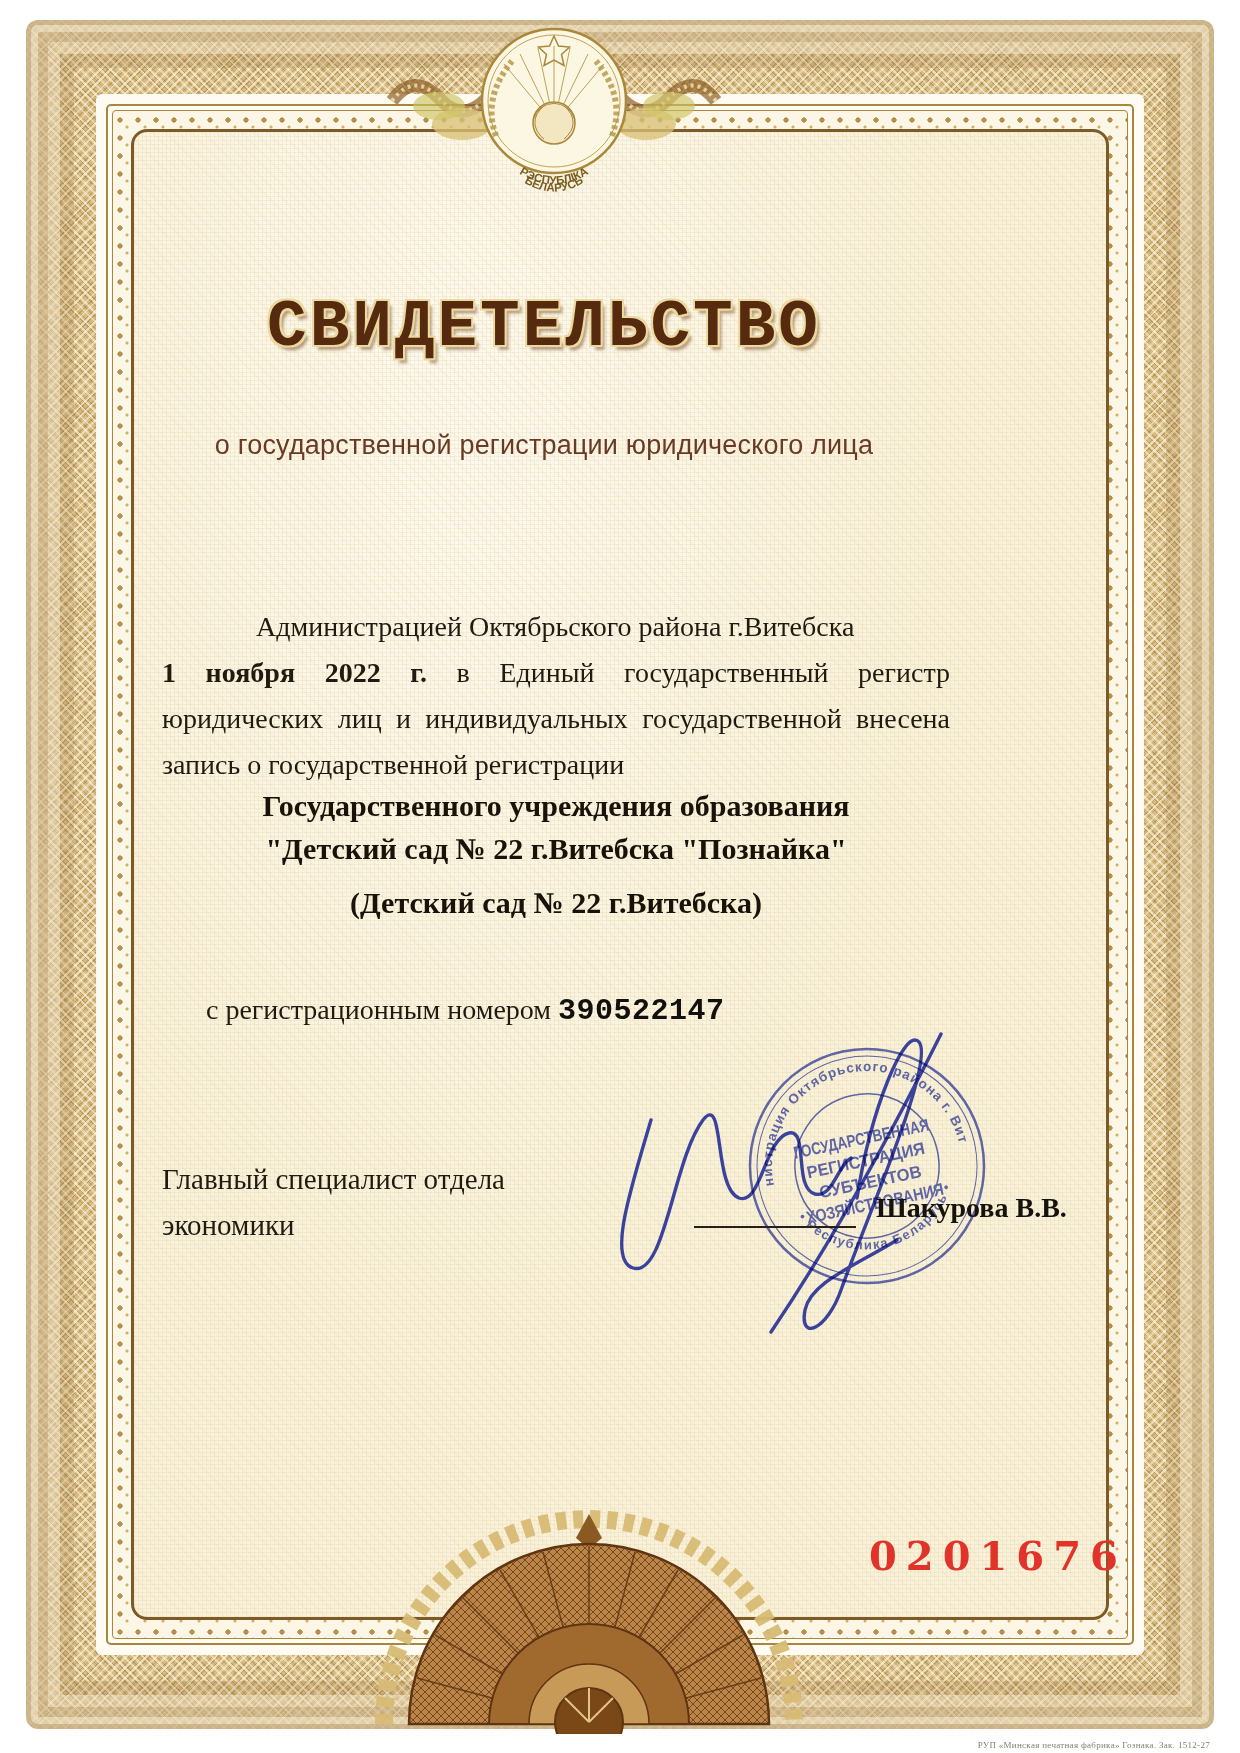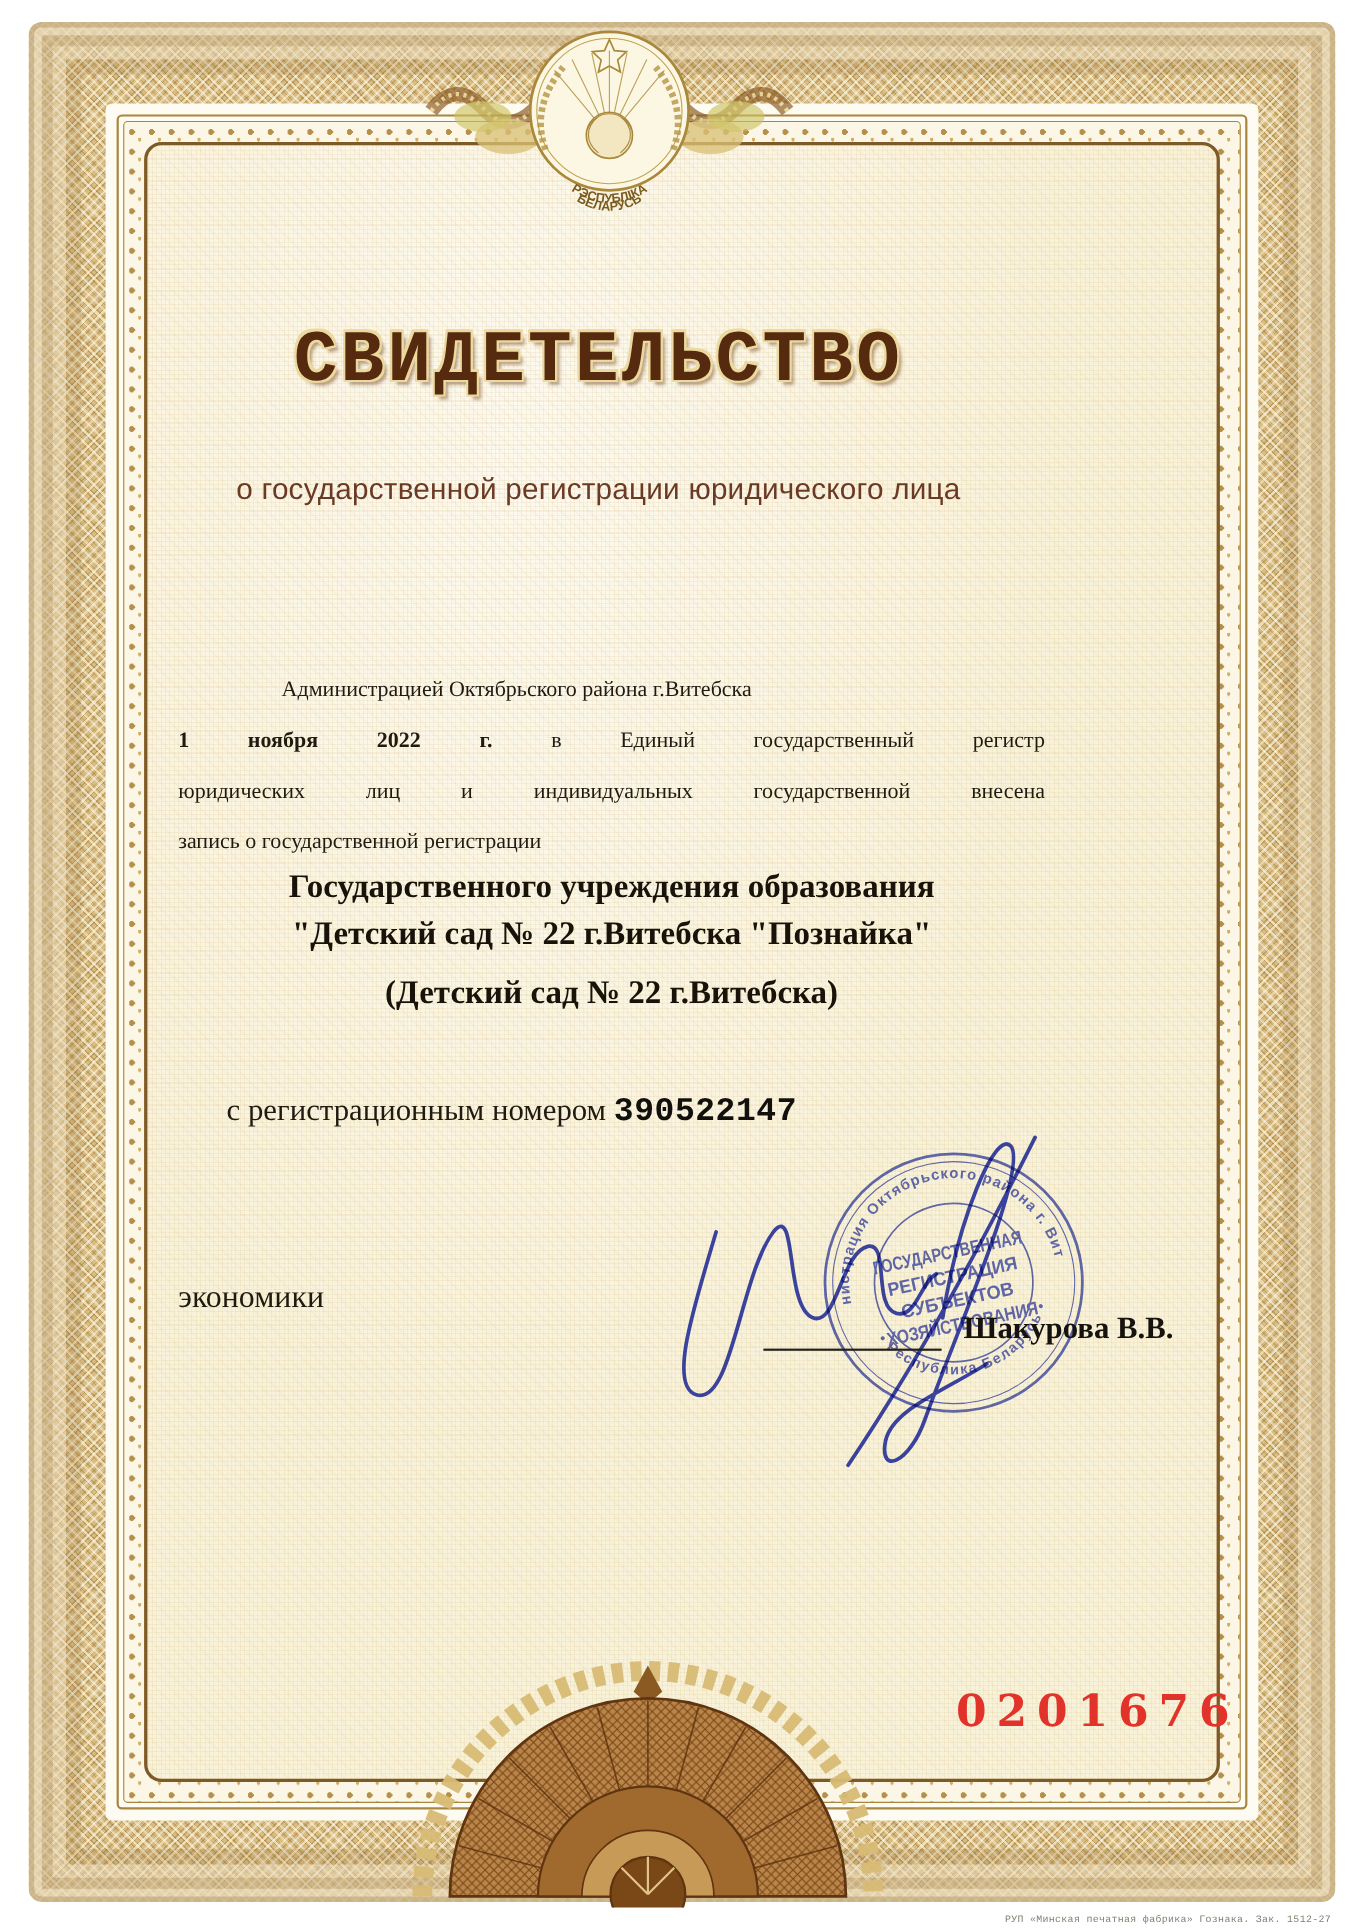--- a/index.html
+++ b/index.html
@@ -53,39 +53,39 @@
       -2px -2px 0 #ecd9a0, 2px -2px 0 #ecd9a0, -2px 2px 0 #ecd9a0, 2px 2px 0 #ecd9a0,
       4px 5px 3px rgba(110,60,15,.45);
     white-space:nowrap;
     font-family:Liberation Mono, monospace;
   }
   .subtitle {
     left:60px; top:298px; width:700px; text-align:center;
     font-family:"Liberation Sans", sans-serif;
     font-size:27px; color:#6b3a24; letter-spacing:.2px; white-space:nowrap;
   }
-  .para { left:28px; top:472px; width:788px; font-size:20px; color:#201a10; line-height:46px; }
+  .para { left:28px; top:472px; width:788px; font-size:28px; color:#201a10; line-height:46px; }
   .para .ln  { width:100%; }
   .para .ind { text-indent:94px; }
   .para .just { text-align:justify; text-align-last:justify; }
   .orgblock { left:28px; top:652px; width:788px; text-align:center;
               font-size:30px; font-weight:bold; color:#181208; line-height:43px; }
   .orgshort { left:28px; top:754px; width:788px; text-align:center;
               font-size:30px; font-weight:bold; color:#181208; }
   .regline { left:72px; top:862px; font-size:28px; color:#201a10; white-space:nowrap; }
   .regline b { font-family:Liberation Mono, monospace; font-size:30px; letter-spacing:.5px; color:#11100c; }
   .position { left:28px; top:1024px; font-size:29px; color:#201a10; line-height:46px; }
   .sigline { left:560px; top:1094px; width:162px; border-top:2px solid #24201a; height:0; z-index:4; }
   .signame { left:742px; top:1060px; font-size:28px; font-weight:600; color:#16130e; z-index:5; white-space:nowrap; }
   .serial {
     left:735px; top:1400px; font-size:40px; font-weight:bold; letter-spacing:9px;
     color:#e2332b; font-family:"DejaVu Serif", serif; z-index:5;
   }
   .imprint {
-    position:absolute; right:30px; bottom:3px; font-family:Liberation Mono, monospace;
+    position:absolute; right:30px; bottom:3px; font-family:Liberation Serif, serif;
     font-size:9px; color:#7d8470; letter-spacing:.3px;
   }
   .emblem  { left:250px; top:-126px; z-index:6; }
   .stampbox{ left:608px; top:909px; z-index:2; mix-blend-mode:multiply; }
   .handsig { left:455px; top:866px; z-index:3; mix-blend-mode:multiply; }
   .fan     { left:235px; top:1352px; z-index:6; }
 </style>
 </head>
 <body>
 
@@ -144,20 +144,21 @@
 
         <div class="abs orgblock">
           <div>Государственного учреждения образования</div>
           <div>"Детский сад № 22 г.Витебска "Познайка"</div>
         </div>
         <div class="abs orgshort">(Детский сад № 22 г.Витебска)</div>
 
         <div class="abs regline"><span>с регистрационным номером</span> <b>390522147</b></div>
 
         <div class="abs position">
+          <div>Главный специалист отдела</div>
           <div>экономики</div>
         </div>
 
         <svg class="abs stampbox" width="250" height="250" viewBox="0 0 250 250" opacity="0.85">
           <g transform="rotate(-12 125 125)" fill="none" stroke="#4753bd">
             <circle cx="125" cy="125" r="117" stroke-width="2.5"></circle>
             <circle cx="125" cy="125" r="110" stroke-width="1"></circle>
             <circle cx="125" cy="125" r="72" stroke-width="1.5"></circle>
             <defs>
               <path id="st-top" d="M 30 125 A 95 95 0 1 1 220 125"></path>

